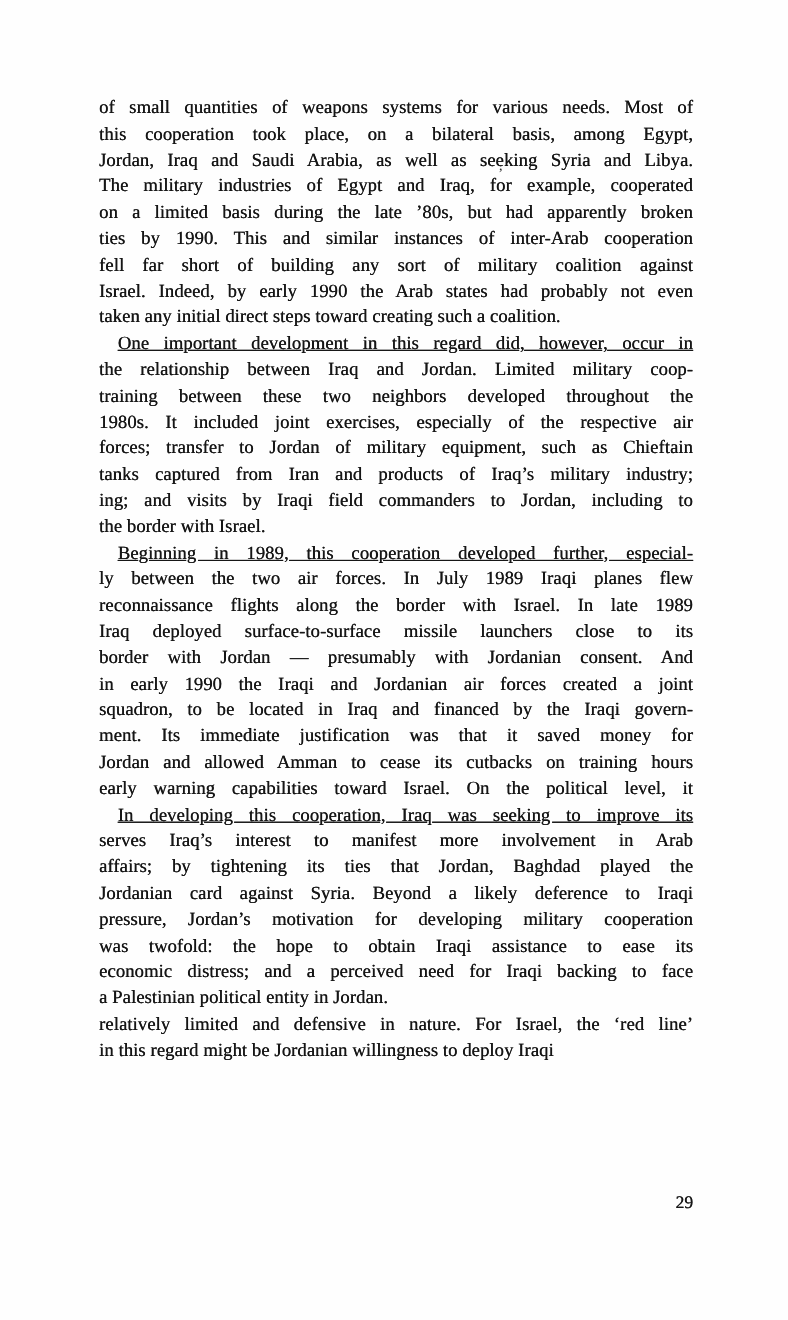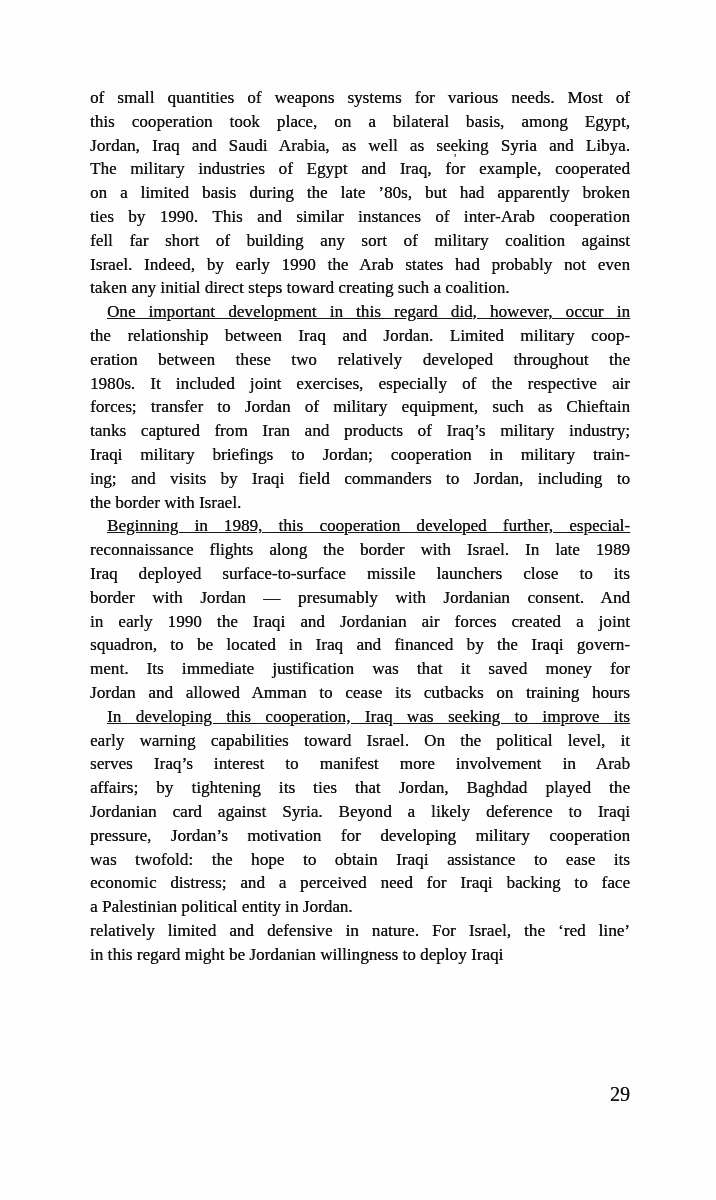--- a/index.html
+++ b/index.html
@@ -37,21 +37,21 @@
   .line.indent {
     text-indent: 17px;
     text-decoration: underline;
   }
   .pagenum {
     position: absolute;
     left: 90px;
     top: 1083px;
     width: 540px;
     text-align: right;
-    font-size: 20px;
+    font-size: 16px;
     line-height: 22px;
     text-shadow: 0.25px 0 0 currentColor;
   }
   .artifact {
     position: absolute;
     font-size: 13px;
     color: #2a2a2a;
   }
 </style>
 </head>
@@ -63,37 +63,37 @@
       <div class="line">this cooperation took place, on a bilateral basis, among Egypt,</div>
       <div class="line">Jordan, Iraq and Saudi Arabia, as well as seeking Syria and Libya.</div>
       <div class="line">The military industries of Egypt and Iraq, for example, cooperated</div>
       <div class="line">on a limited basis during the late ’80s, but had apparently broken</div>
       <div class="line">ties by 1990. This and similar instances of inter-Arab cooperation</div>
       <div class="line">fell far short of building any sort of military coalition against</div>
       <div class="line">Israel. Indeed, by early 1990 the Arab states had probably not even</div>
       <div class="line last">taken any initial direct steps toward creating such a coalition.</div>
       <div class="line indent">One important development in this regard did, however, occur in</div>
       <div class="line">the relationship between Iraq and Jordan. Limited military coop-</div>
-      <div class="line">eration between these two relatively developed throughout the</div>
+      <div class="line">training between these two neighbors developed throughout the</div>
       <div class="line">1980s. It included joint exercises, especially of the respective air</div>
       <div class="line">forces; transfer to Jordan of military equipment, such as Chieftain</div>
       <div class="line">tanks captured from Iran and products of Iraq’s military industry;</div>
-      <div class="line">Iraqi military briefings to Jordan; cooperation in military train-</div>
       <div class="line">ing; and visits by Iraqi field commanders to Jordan, including to</div>
       <div class="line last">the border with Israel.</div>
       <div class="line indent">Beginning in 1989, this cooperation developed further, especial-</div>
+      <div class="line">ly between the two air forces. In July 1989 Iraqi planes flew</div>
       <div class="line">reconnaissance flights along the border with Israel. In late 1989</div>
       <div class="line">Iraq deployed surface-to-surface missile launchers close to its</div>
       <div class="line">border with Jordan — presumably with Jordanian consent. And</div>
       <div class="line">in early 1990 the Iraqi and Jordanian air forces created a joint</div>
       <div class="line">squadron, to be located in Iraq and financed by the Iraqi govern-</div>
       <div class="line">ment. Its immediate justification was that it saved money for</div>
       <div class="line">Jordan and allowed Amman to cease its cutbacks on training hours</div>
+      <div class="line">early warning capabilities toward Israel. On the political level, it</div>
       <div class="line indent">In developing this cooperation, Iraq was seeking to improve its</div>
-      <div class="line">early warning capabilities toward Israel. On the political level, it</div>
       <div class="line">serves Iraq’s interest to manifest more involvement in Arab</div>
       <div class="line">affairs; by tightening its ties that Jordan, Baghdad played the</div>
       <div class="line">Jordanian card against Syria. Beyond a likely deference to Iraqi</div>
       <div class="line">pressure, Jordan’s motivation for developing military cooperation</div>
       <div class="line">was twofold: the hope to obtain Iraqi assistance to ease its</div>
       <div class="line">economic distress; and a perceived need for Iraqi backing to face</div>
       <div class="line last">a Palestinian political entity in Jordan.</div>
       <div class="line">relatively limited and defensive in nature. For Israel, the ‘red line’</div>
       <div class="line last">in this regard might be Jordanian willingness to deploy Iraqi</div>
     </div>

